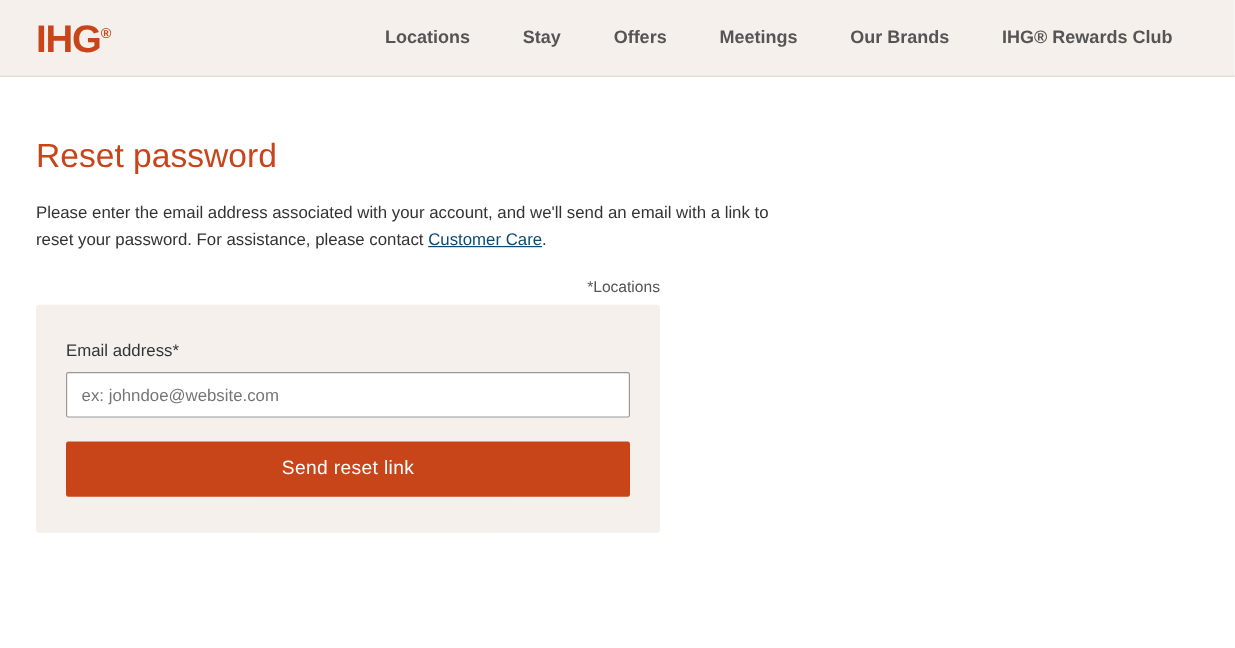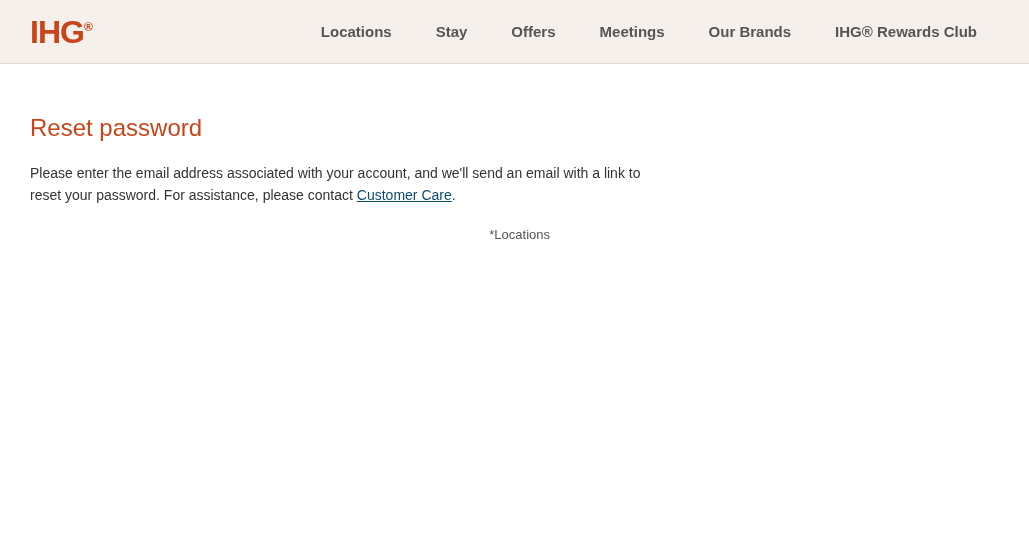--- a/index.html
+++ b/index.html
@@ -58,21 +58,21 @@
     }
 
     
     .main {
       padding: 50px 30px 30px 30px;
       max-width: 700px;
     }
 
     .page-title {
       color: #c8451a;
-      font-size: 24px;
+      font-size: 28px;
       font-weight: normal;
       margin-bottom: 20px;
     }
 
     .description {
       font-size: 14px;
       color: #333333;
       line-height: 1.6;
       margin-bottom: 20px;
     }
@@ -150,13 +150,18 @@
 
 <main class="main">
   <h1 class="page-title">Reset password</h1>
 
   <p class="description">
     <span>Please enter the email address associated with your account, and we'll send an email with a link to reset your password. For assistance, please contact </span><a class="customer-care-link">Customer Care</a><span>.</span>
   </p>
 
   <div class="required-note">*Locations</div>
 
+  <div class="form-card">
+    <label class="form-label">Email address*</label>
+    <input class="form-input" type="email" placeholder="ex: johndoe@website.com" style="">
+    <button class="submit-button">Send reset link</button>
+  </div>
 </main>
 
 </body></html>

